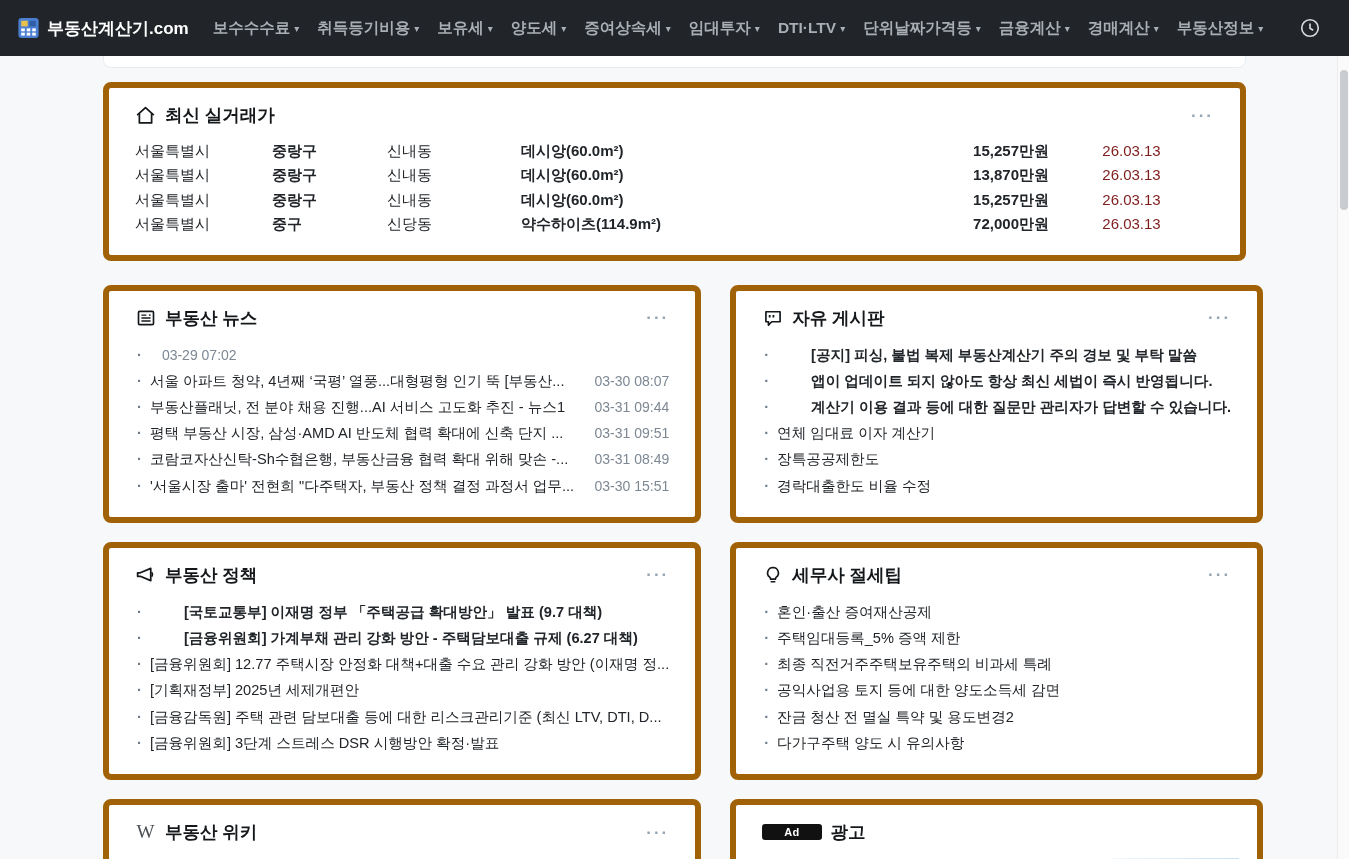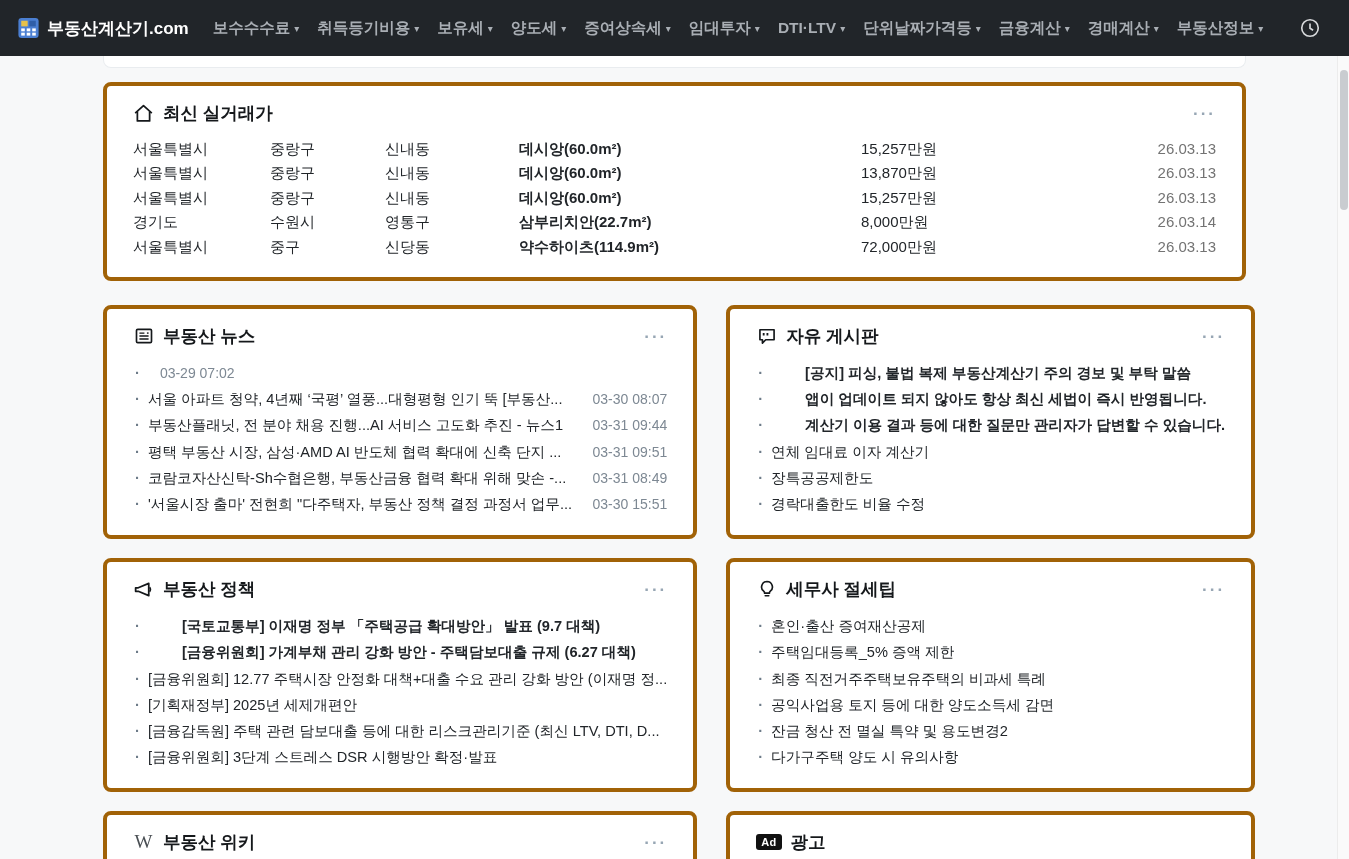--- a/index.html
+++ b/index.html
@@ -22,57 +22,57 @@
   .nav-link .caret { font-size:10px; margin-left:4px; color:#a9aeb4; }
   .clock-btn { width:26px; height:26px; display:flex; align-items:center; justify-content:center;
     cursor:pointer; margin-right:18px; }
   
   .container { width:1143px; margin:0 auto; }
   .partial-card {
     height:12px; background:#fff; border:1px solid #e9ecef; border-top:none;
     border-radius:0 0 8px 8px; margin-bottom:14px;
   }
   .card {
-    background:#fff; border:4px solid #a16207; border-radius:8px;
+    background:#fff; border:6px solid #a16207; border-radius:8px;
     padding:15px 26px 18px;
   }
   .grid2 { display:grid; grid-template-columns:1fr 1fr; gap:19px 29px; margin-top:24px; }
   .card-head { display:flex; align-items:center; margin-bottom:12px; }
   .card-icon { width:21px; height:21px; color:#15181b; flex:0 0 auto;
     display:flex; align-items:center; justify-content:center; }
   .card-title { font-size:17.5px; font-weight:700; color:#15181b; margin-left:9px; }
   .more { margin-left:auto; color:#97a6b4; font-size:17px; font-weight:700;
     letter-spacing:2px; cursor:pointer; line-height:1; user-select:none; }
   
   .tx-table { margin-top:12px; }
   .tx-row { display:flex; font-size:15px; line-height:24.4px; cursor:pointer; }
   .tx-region { width:137px; }
-  .tx-district { width:115px; }
+  .tx-district { width:115px;font-weight:bold; }
   .tx-dong { width:134px; }
   .tx-name { flex:1; font-weight:700; }
-  .tx-price { width:190px; text-align:left; font-weight:400; }
-  .tx-date { width:165px; text-align:right; color:#737373; }
+  .tx-price { width:190px; text-align:right; font-weight:700; }
+  .tx-date { width:165px; text-align:center; color:#7f1d1d; }
   
   .list { margin-top:6px; }
   .list-row { display:flex; align-items:baseline; font-size:14.6px; line-height:26.2px;
     cursor:pointer; }
   .list-row .bullet { color:#6d7b89; font-weight:700; margin:0 8px 0 2px; flex:0 0 auto; }
   .list-row .txt { flex:1; white-space:nowrap; overflow:hidden; }
   .list-row .time { color:#7d8893; font-size:14px; margin-left:12px; white-space:nowrap;text-align:center; }
   .list-row.bold .txt { font-weight:700;padding-left:34px; }
   
   .wiki-line { display:flex; gap:30px; margin-top:8px; }
   .wiki-item { display:flex; align-items:baseline; font-size:14.6px; cursor:pointer;
     white-space:nowrap; }
   .wiki-item .bullet { color:#6d7b89; font-weight:700; margin-right:7px; }
   .wiki-w { font-family:"Liberation Serif","DejaVu Serif",serif; font-size:19px;
     color:#4a4f54; font-weight:400; }
   
   .ad-badge { background:#111; color:#fff; font-size:11px; font-weight:700;
-    padding:2px 5px; border-radius:3px; letter-spacing:.3px; }
+    padding:2px 22px; border-radius:3px; letter-spacing:.3px; }
   .ad-body { position:relative; height:140px; margin-top:10px; background:#fff; cursor:pointer; }
   .ad-sky { position:absolute; top:2px; right:-8px; width:128px; height:110px;
     background:linear-gradient(135deg,#f2f8fd 0%,#cfe4f4 45%,#a9cdea 100%); }
   
   .scrollbar { position:absolute; top:56px; right:0; width:12px; bottom:0;
     background:#fafafa; border-left:1px solid #ececec; }
   .scroll-thumb { position:absolute; top:14px; left:2px; width:8px; height:140px;
     background:#c9ccd0; border-radius:4px; }
   svg { display:block; }
 </style>
@@ -198,28 +198,20 @@
 
         <div class="tx-row">
           <span class="tx-region">서울특별시</span>
           <span class="tx-district">중랑구</span>
           <span class="tx-dong">신내동</span>
           <span class="tx-name">데시앙(60.0m²)</span>
           <span class="tx-price">15,257만원</span>
           <span class="tx-date">26.03.13</span>
         </div>
 
-        <div class="tx-row">
-          <span class="tx-region">경기도</span>
-          <span class="tx-district">수원시</span>
-          <span class="tx-dong">영통구</span>
-          <span class="tx-name">삼부리치안(22.7m²)</span>
-          <span class="tx-price">8,000만원</span>
-          <span class="tx-date">26.03.14</span>
-        </div>
 
         <div class="tx-row">
           <span class="tx-region">서울특별시</span>
           <span class="tx-district">중구</span>
           <span class="tx-dong">신당동</span>
           <span class="tx-name">약수하이츠(114.9m²)</span>
           <span class="tx-price">72,000만원</span>
           <span class="tx-date">26.03.13</span>
         </div>
       </div>

